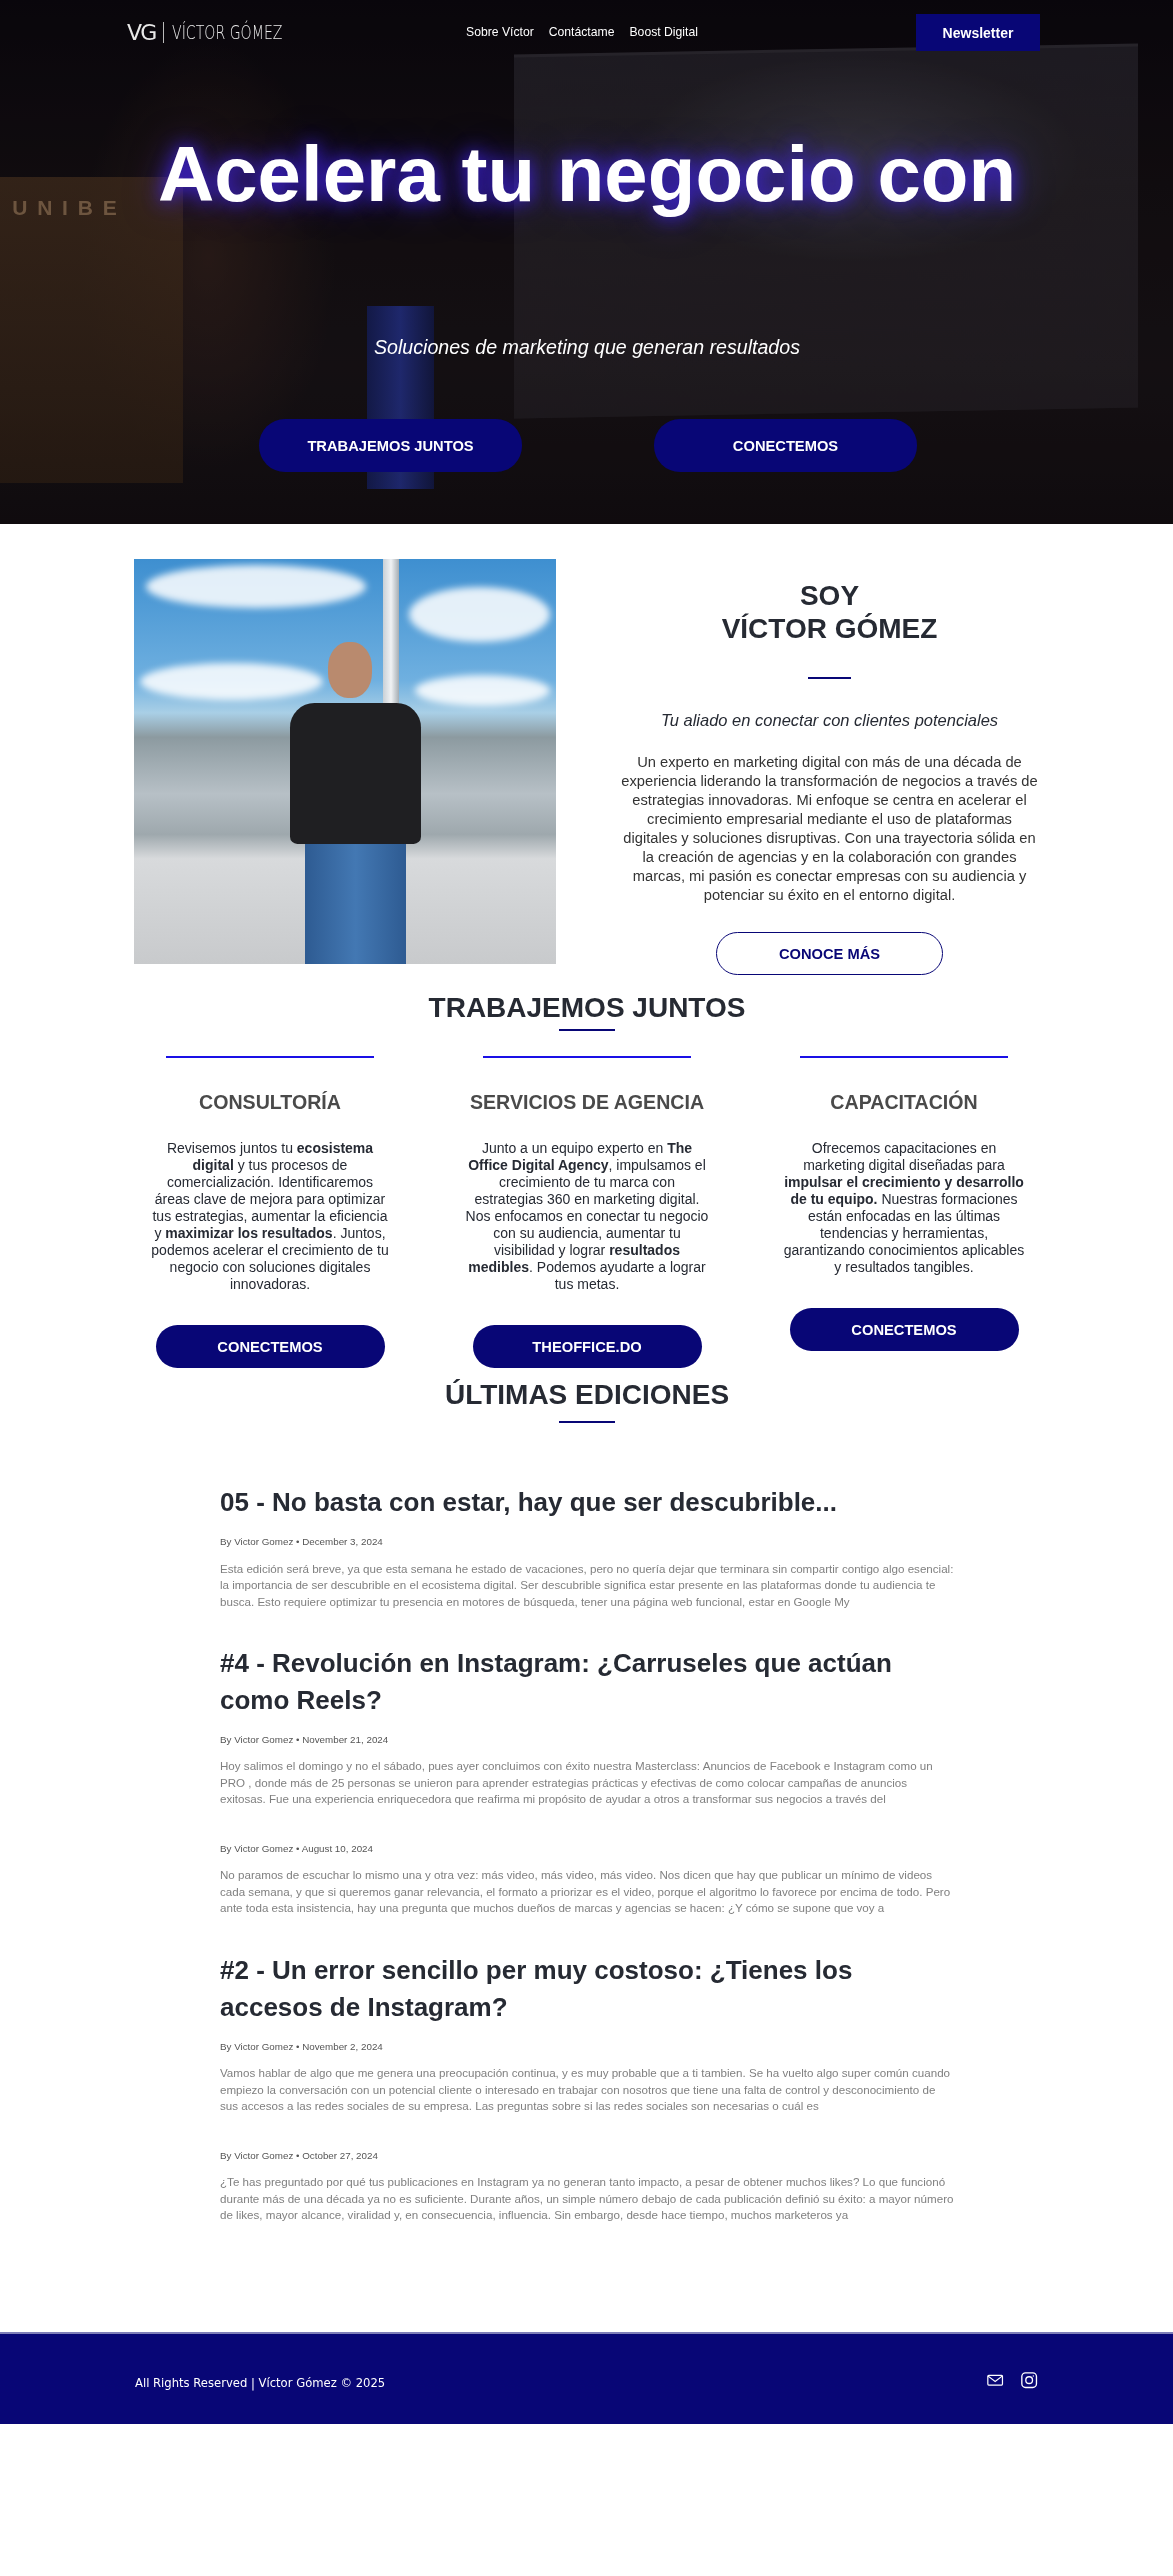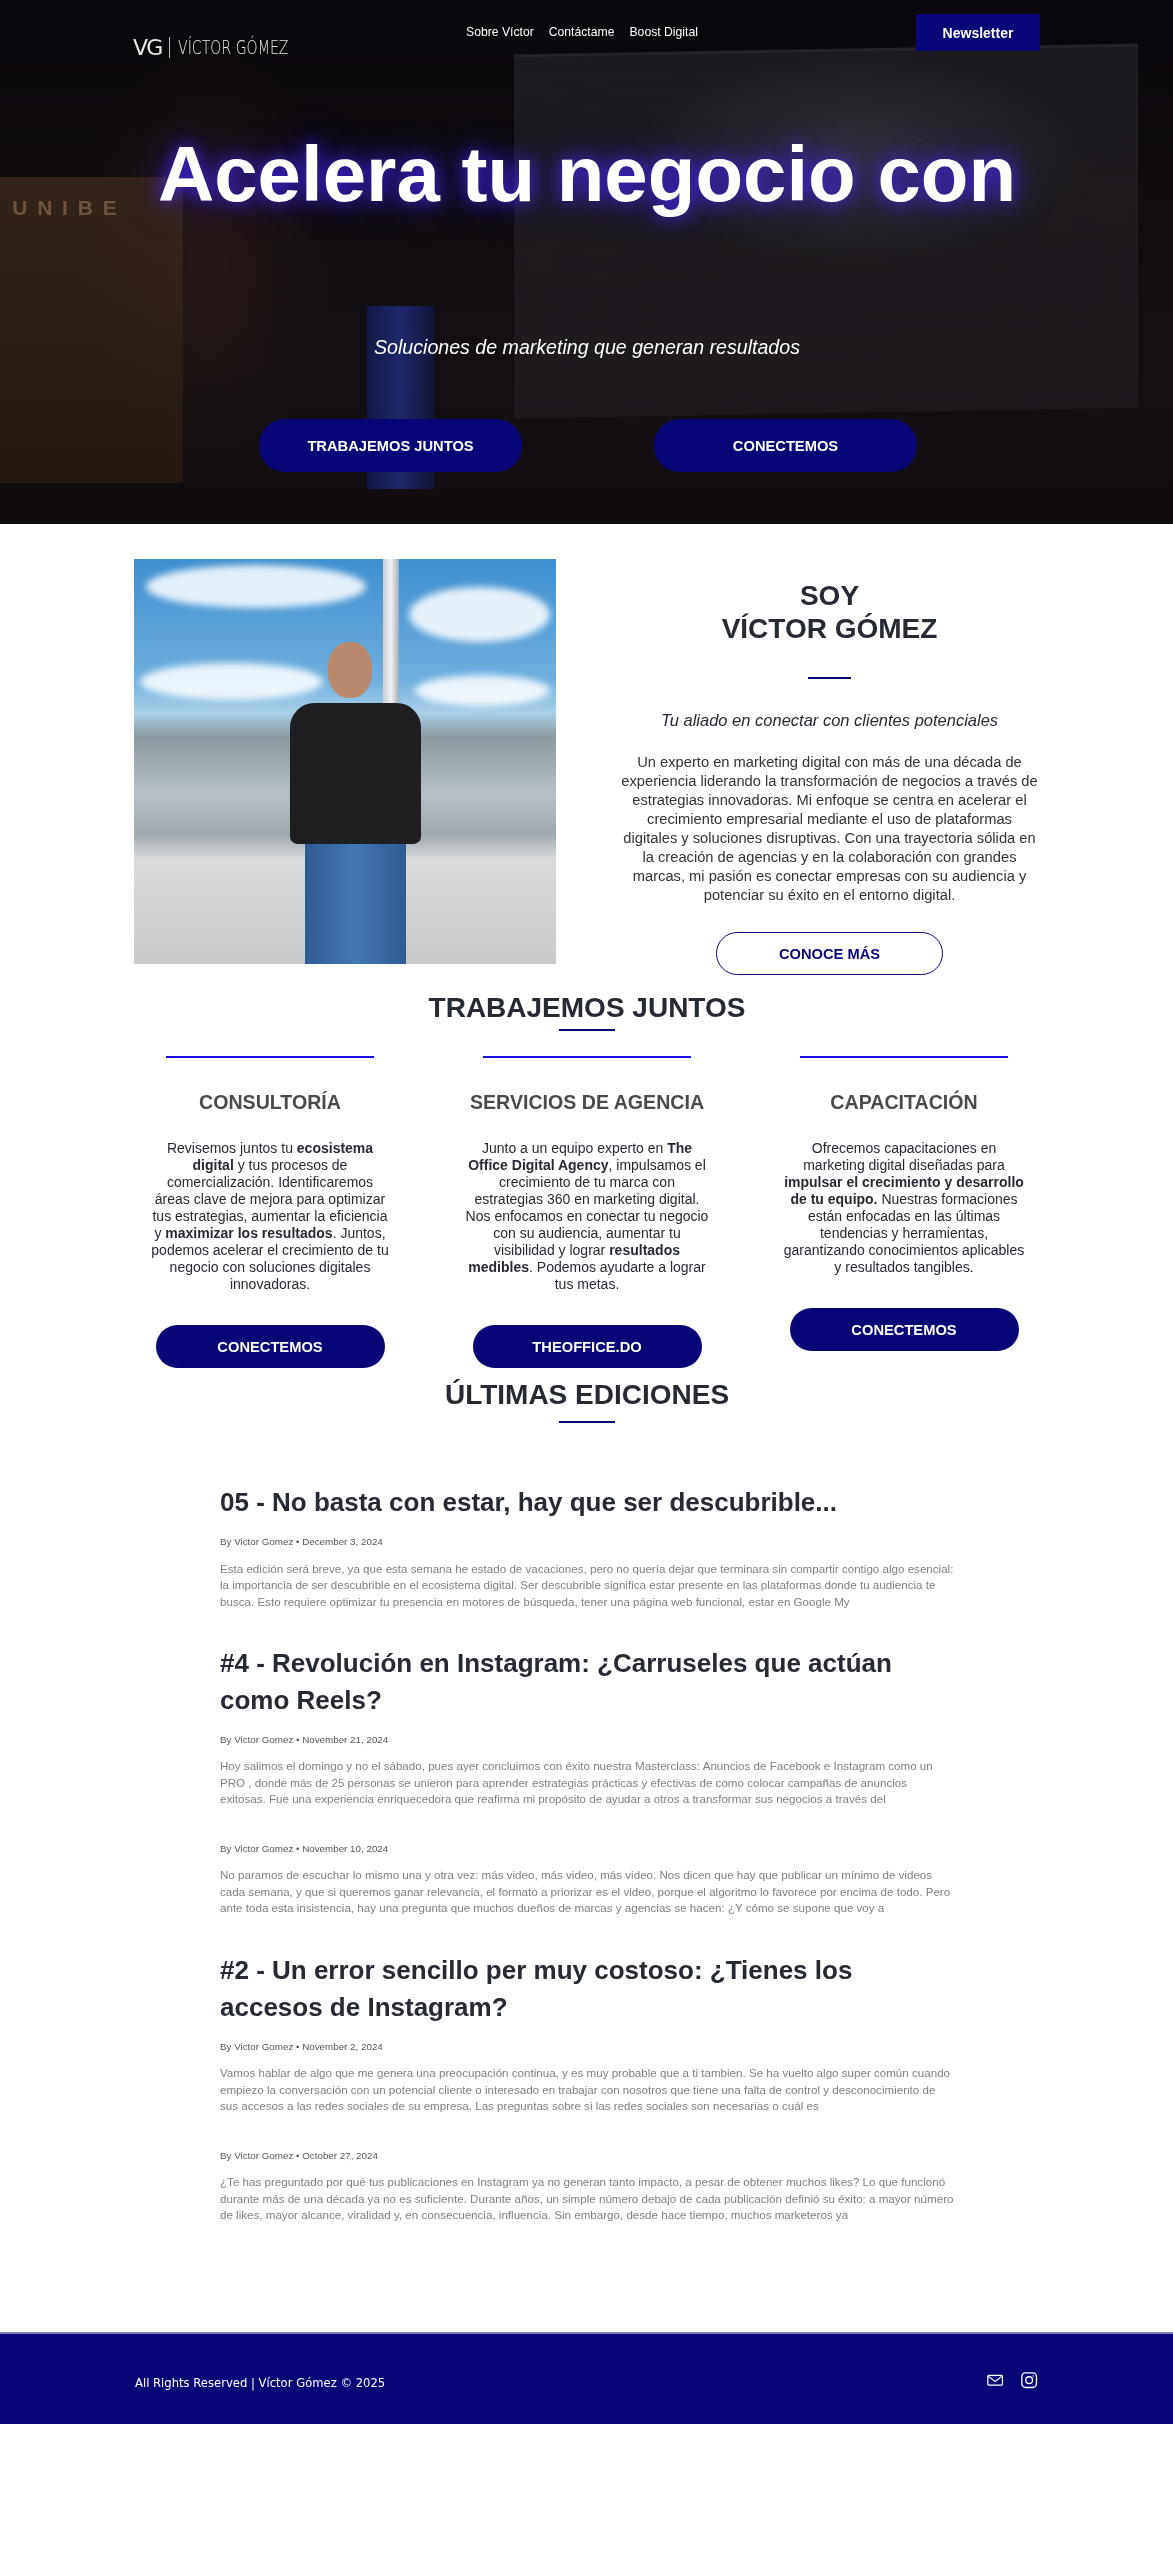--- a/index.html
+++ b/index.html
@@ -17,21 +17,21 @@
     border-top: 3.7px solid rgba(200,200,210,0.15); transform: skewY(-1deg); }
   .hero::after { content: ""; position: absolute; inset: 0; background: rgba(8,6,20,0.35); }
   .hero-podium { position: absolute; left: 0; top: 177px; width: 183px; height: 306px;
     background: linear-gradient(180deg, #3e2a1b, #2a1c12); opacity: .75; z-index: 1; }
   .hero-podium-text { position: absolute; left: 12.2px; top: 196px; z-index: 2; color: rgba(150,120,90,0.6);
     font-size: 21px; letter-spacing: 9.8px; font-weight: bold; }
   .hero-flag { position: absolute; left: 367px; top: 306px; width: 67px; height: 183px; z-index: 1;
     background: linear-gradient(90deg, #13206a, #2638a8, #101a55); opacity: .6; }
 
   .nav { position: absolute; top: 0; left: 0; right: 0; height: 64px; z-index: 5; }
-  .logo { position: absolute; left: 133px; top: 20px; display: flex; align-items: center; color: #e8e8e8; margin-top: 15px; }
+  .logo { position: absolute; left: 127px; top: 20px; display: flex; align-items: center; color: #e8e8e8; }
   .logo-mark { font-size: 22px; font-weight: normal; letter-spacing: -1.8px; font-family: "DejaVu Sans", sans-serif; }
   .logo-sep { width: 0.6px; height: 21px; background: #bbb; margin: 0 8.6px 0 7.3px; }
   .logo-text { font-size: 19.6px; letter-spacing: 0; font-family: "DejaVu Sans", sans-serif; font-weight: 200; transform: scaleX(0.72); transform-origin: left; white-space: nowrap; }
   .nav-links { position: absolute; left: 466px; top: 24.5px; display: flex; gap: 15px; }
   .nav-link { color: #fff; font-size: 12.2px; text-decoration: none; cursor: pointer; }
   .newsletter-btn { position: absolute; left: 916px; top: 14px; width: 124px; height: 37px; background: #080676;
     color: #fff; font-size: 14px; font-weight: bold; border: none; cursor: pointer; font-family: "Liberation Sans", sans-serif; }
 
   .hero-content { position: absolute; inset: 0; z-index: 4; text-align: center; }
   .hero-title { position: absolute; left: 0; right: 0; top: 128px; color: #fff; font-weight: bold; font-size: 78px; line-height: 93px;
@@ -176,21 +176,21 @@
       <h3 class="post-title">05 - No basta con estar, hay que ser descubrible...</h3>
       <p class="post-meta">By Victor Gomez • December 3, 2024</p>
       <p class="post-excerpt">Esta edición será breve, ya que esta semana he estado de vacaciones, pero no quería dejar que terminara sin compartir contigo algo esencial: la importancia de ser descubrible en el ecosistema digital. Ser descubrible significa estar presente en las plataformas donde tu audiencia te busca. Esto requiere optimizar tu presencia en motores de búsqueda, tener una página web funcional, estar en Google My</p>
     </article>
     <article class="post">
       <h3 class="post-title">#4 - Revolución en Instagram: ¿Carruseles que actúan como Reels?</h3>
       <p class="post-meta">By Victor Gomez • November 21, 2024</p>
       <p class="post-excerpt">Hoy salimos el domingo y no el sábado, pues ayer concluimos con éxito nuestra Masterclass: Anuncios de Facebook e Instagram como un PRO , donde más de 25 personas se unieron para aprender estrategias prácticas y efectivas de como colocar campañas de anuncios exitosas. Fue una experiencia enriquecedora que reafirma mi propósito de ayudar a otros a transformar sus negocios a través del</p>
     </article>
     <article class="post">
-      <p class="post-meta">By Victor Gomez • November 10, 2024</p>
+      <p class="post-meta">By Victor Gomez • August 10, 2024</p>
       <p class="post-excerpt">No paramos de escuchar lo mismo una y otra vez: más video, más video, más video. Nos dicen que hay que publicar un mínimo de videos cada semana, y que si queremos ganar relevancia, el formato a priorizar es el video, porque el algoritmo lo favorece por encima de todo. Pero ante toda esta insistencia, hay una pregunta que muchos dueños de marcas y agencias se hacen: ¿Y cómo se supone que voy a</p>
     </article>
     <article class="post">
       <h3 class="post-title">#2 - Un error sencillo per muy costoso: ¿Tienes los accesos de Instagram?</h3>
       <p class="post-meta">By Victor Gomez • November 2, 2024</p>
       <p class="post-excerpt">Vamos hablar de algo que me genera una preocupación continua, y es muy probable que a ti tambien. Se ha vuelto algo super común cuando empiezo la conversación con un potencial cliente o interesado en trabajar con nosotros que tiene una falta de control y desconocimiento de sus accesos a las redes sociales de su empresa. Las preguntas sobre si las redes sociales son necesarias o cuál es</p>
     </article>
     <article class="post">
       <p class="post-meta">By Victor Gomez • October 27, 2024</p>
       <p class="post-excerpt">¿Te has preguntado por qué tus publicaciones en Instagram ya no generan tanto impacto, a pesar de obtener muchos likes?  Lo que funcionó durante más de una década ya no es suficiente.  Durante años, un simple número debajo de cada publicación definió su éxito: a mayor número de likes, mayor alcance, viralidad y, en consecuencia, influencia. Sin embargo, desde hace tiempo, muchos marketeros ya</p>

